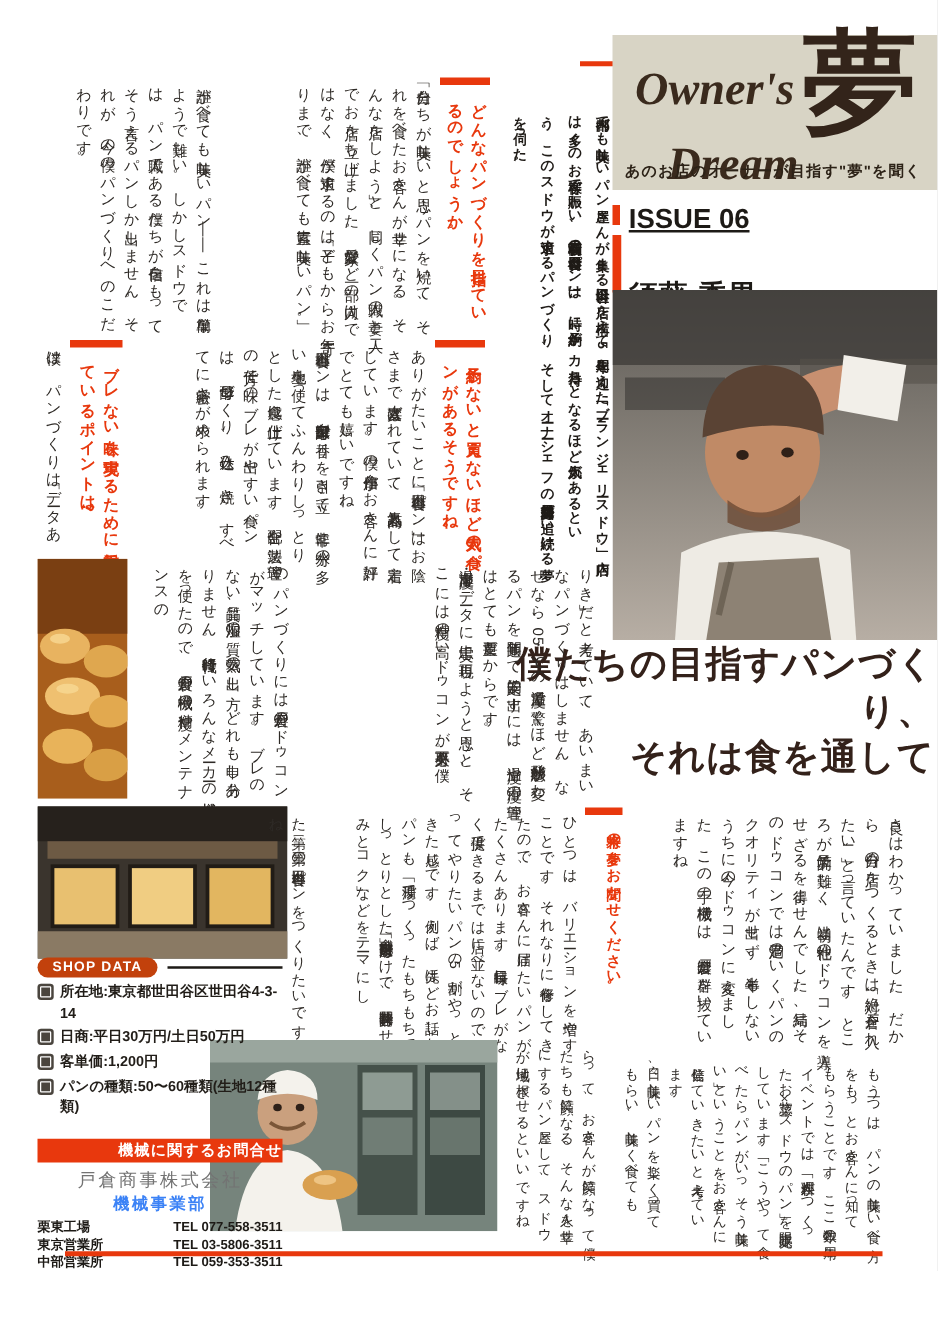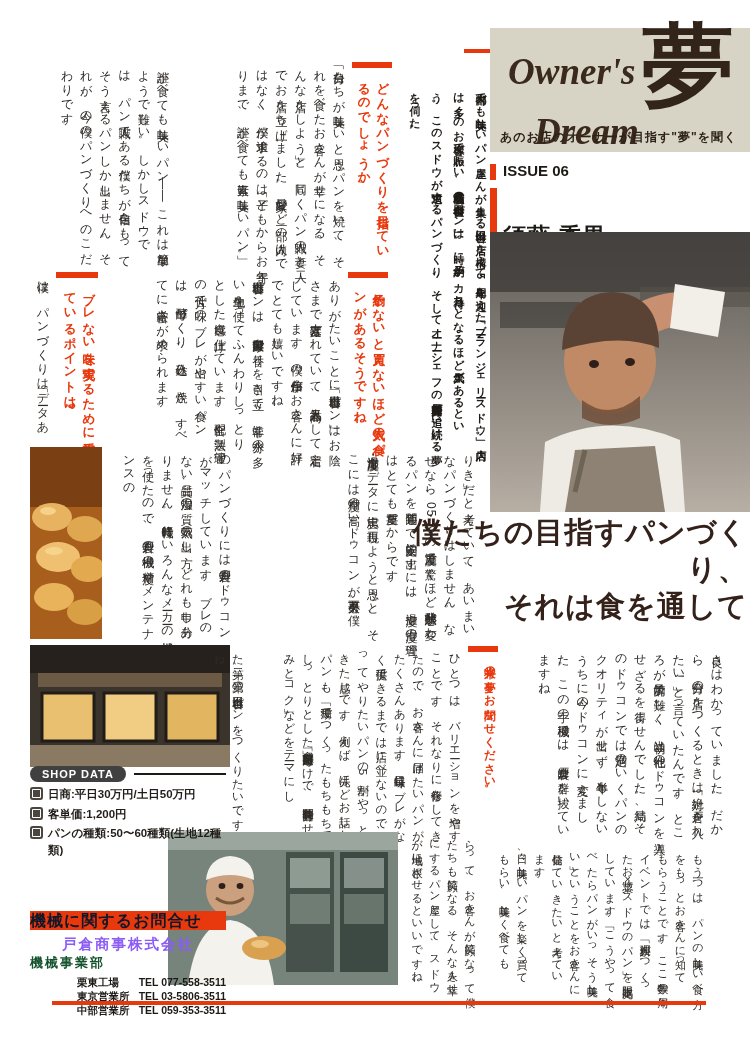--- a/index.html
+++ b/index.html
@@ -15,51 +15,51 @@
   .qbar{position:absolute;background:#e8380d;}
   
   .logo-box{background:#d8d4c5;}
   .logo-en{font-family:"Liberation Serif",serif;font-style:italic;font-weight:bold;color:#3a2a1d;}
   .logo-kanji{font-family:"DejaVu Serif",serif;font-weight:bold;color:#33241a;}
   .tagline{font-weight:bold;font-size:12px;color:#2c2217;letter-spacing:1px;}
   .redtab{background:#e8380d;}
   .issue-line{font-weight:bold;color:#1d1a16;}
   .headline{font-weight:bold;color:#33211a;font-size:29px;line-height:37px;letter-spacing:1px;}
   
-  .sd-pill{background:#404040;color:#fff;font-weight:bold;font-size:11px;
+  .sd-pill{background:#c2410c;color:#fff;font-weight:bold;font-size:11px;
            border-radius:9px;padding:2px 12px;display:inline-block;letter-spacing:1px;}
   .sd-line{background:#1d1a16;height:2px;}
   .sd-item{display:flex;gap:5px;font-size:11.5px;font-weight:bold;color:#211d18;
            line-height:1.45;margin-bottom:3px;}
   .sd-ico{flex:0 0 13px;width:13px;height:13px;margin-top:1px;background:#4a453e;
           border-radius:3px;box-shadow:inset 0 0 0 2px #4a453e, inset 0 0 0 3px #fff;}
-  .ct-head{background:#e8380d;color:#0f172a;font-weight:bold;font-size:16px;
-           text-align:left;line-height:19px;letter-spacing:1px;}
-  .ct-co{font-weight:bold;font-size:14.5px;text-align:center;color:#8b5cf6;letter-spacing:2px;}
-  .ct-div{font-weight:bold;font-size:13px;color:#14532d;letter-spacing:2px;}
+  .ct-head{background:#e8380d;color:#ffffff;font-weight:bold;font-size:12px;
+           text-align:right;line-height:19px;letter-spacing:1px;}
+  .ct-co{font-weight:normal;font-size:14.5px;text-align:center;color:#737373;letter-spacing:2px;}
+  .ct-div{font-weight:bold;font-size:13px;text-align:center;color:#3b82f6;letter-spacing:2px;}
   .ct-row{display:flex;justify-content:space-between;font-weight:bold;font-size:10.5px;
           color:#1d1a16;line-height:1.32;}
   .rule-red{background:#e8380d;}
   svg{display:block;}
 </style>
 </head>
 <body>
 
 <div id="page">
 
   <div class="abs redtab" style="left:464px;top:49px;width:28px;height:4px;"></div>
   <div class="abs logo-box" style="left:490px;top:28px;width:284px;height:124px;">
     <div class="abs logo-en" style="left:18px;top:22px;font-size:37px;">Owner's</div>
     <div class="abs logo-en" style="left:44px;top:58px;font-size:37px;margin-top:24px;">Dream</div>
     <div class="abs logo-kanji" style="left:152px;top:-8px;font-size:92px;line-height:1;">夢</div>
     <div class="abs tagline" style="left:10px;top:101px;">あのお店のオーナーが目指す"夢"を聞く</div>
   </div>
 
   <div class="abs redtab" style="left:490px;top:164px;width:6px;height:16px;"></div>
-  <div class="abs issue-line" style="left:503px;top:162px;font-size:15px;">ISSUE 06</div>
+  <div class="abs issue-line" style="left:503px;top:162px;font-size:22px;text-decoration:underline;">ISSUE 06</div>
   <div class="abs redtab" style="left:490px;top:188px;width:7px;height:46px;"></div>
   <div class="abs" style="left:503px;top:206px;margin-top:15px;">
     <span class="issue-line" style="font-size:23px;letter-spacing:1px;">須藤 秀男</span>
     <span class="issue-line" style="font-size:16px;">オーナー</span>
   </div>
 
   <div class="abs" style="left:490px;top:232px;width:260px;height:280px;">
     <svg width="260" height="280" viewBox="0 0 260 280">
       <defs>
         <linearGradient id="bg1" x1="0" y1="0" x2="0" y2="1">
@@ -174,37 +174,41 @@
     </svg>
   </div>
 
   <div class="abs" style="left:30px;top:764px;width:196px;">
     <div style="position:relative;height:22px;">
       <span class="sd-pill">SHOP DATA</span>
       <div class="sd-line abs" style="left:104px;top:9px;width:92px;"></div>
     </div>
     <div class="sd-item">
       <span class="sd-ico"></span>
+      <span>所在地:東京都世田谷区世田谷4-3-14</span>
+    </div>
+    <div class="sd-item">
+      <span class="sd-ico"></span>
       <span>日商:平日30万円/土日50万円</span>
     </div>
     <div class="sd-item">
       <span class="sd-ico"></span>
       <span>客単価:1,200円</span>
     </div>
     <div class="sd-item">
       <span class="sd-ico"></span>
       <span>パンの種類:50〜60種類(生地12種類)</span>
     </div>
   </div>
 
   <div class="abs" style="left:30px;top:911px;width:196px;">
     <div class="ct-head" style="height:19px;">機械に関するお問合せ</div>
     <div class="ct-co" style="margin-top:5px;">戸倉商事株式会社</div>
     <div class="ct-div">機械事業部</div>
-    <div style="margin-top:4px;margin-left:47px;">
+    <div style="margin-top:4px;">
       <div class="ct-row">
         <span>栗東工場</span>
         <span>TEL 077-558-3511</span>
       </div>
       <div class="ct-row">
         <span>東京営業所</span>
         <span>TEL 03-5806-3511</span>
       </div>
       <div class="ct-row">
         <span>中部営業所</span>

